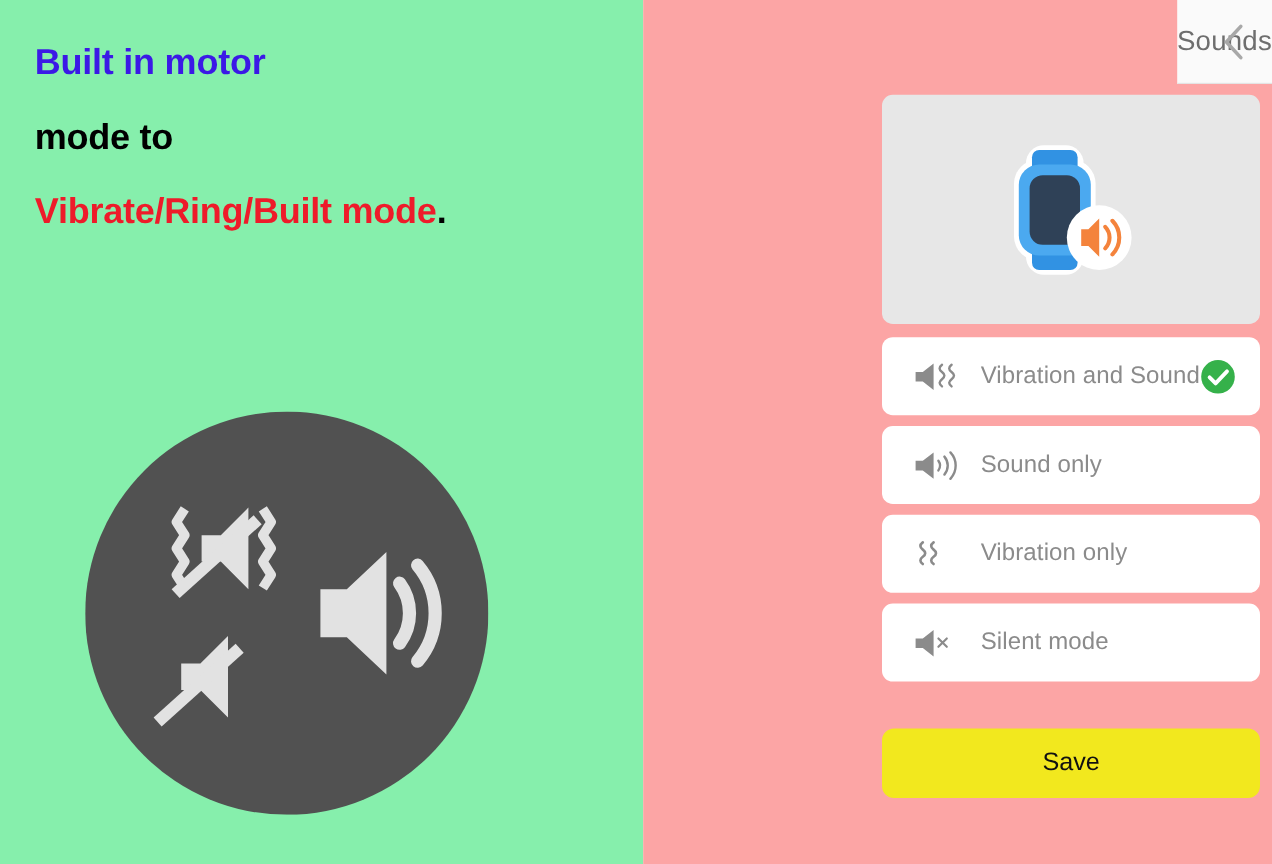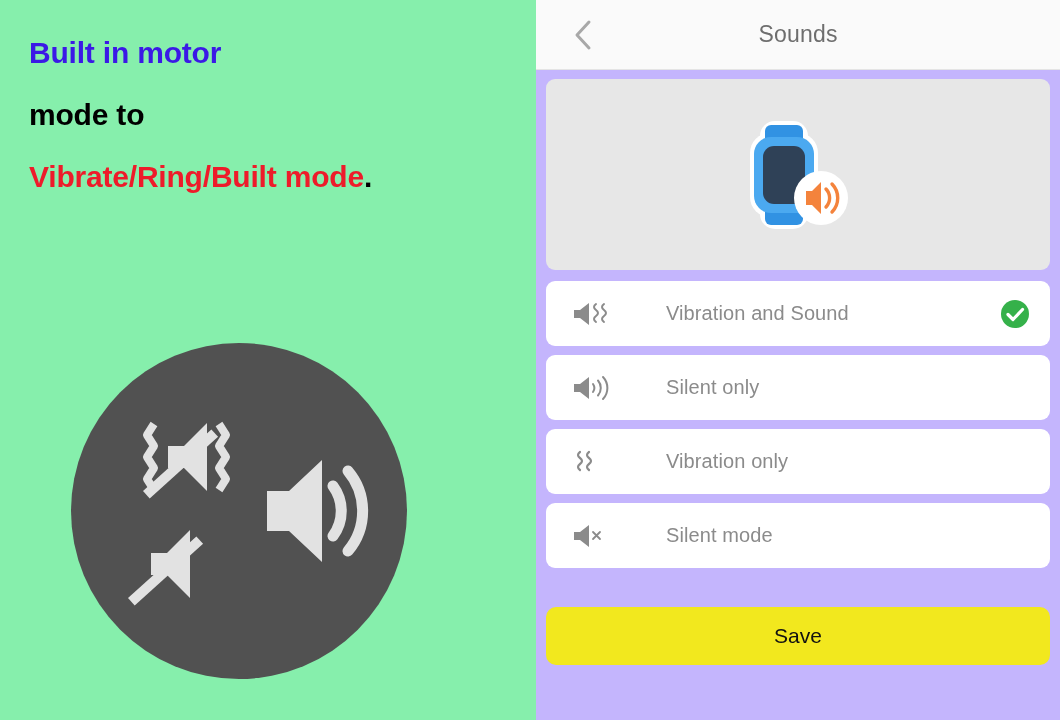--- a/index.html
+++ b/index.html
@@ -55,23 +55,24 @@
     height: 336px;
   }
   .mode-badge-wrap svg { display: block; }
 
   
   .phone {
     position: relative;
     width: 524px;
     height: 720px;
     flex: 0 0 524px;
-    background: #c4b5fd;
+    background: #fca5a5;
     display: flex;
     flex-direction: column;
+    align-items: flex-end;
   }
   .phone-header {
     position: relative;
     height: 69px;
     flex: 0 0 69px;
     background: #fafafa;
     border-bottom: 1px solid #e4e4e4;
     display: flex;
     align-items: center;
     justify-content: center;
@@ -121,21 +122,20 @@
   }
   .option-row {
     background: #ffffff;
     border-radius: 9px;
     height: 65px;
     display: flex;
     align-items: center;
     padding: 0 20px 0 26px;
     box-sizing: border-box;
     cursor: pointer;
-    gap: 38px;
   }
   .option-icon {
     width: 46px;
     flex: 0 0 46px;
     display: flex;
     align-items: center;
     justify-content: flex-start;
   }
   .option-icon svg { display: block; }
   .option-label {
@@ -272,21 +272,21 @@
 
         <div class="option-row">
           <span class="option-icon">
             <svg width="40" height="26" viewBox="0 0 40 26">
               <path d="M2 9 L8 9 L17 2 L17 24 L8 17 L2 17 Z" fill="#8b8b8b"></path>
               <path d="M21 9 A7 7 0 0 1 21 17" fill="none" stroke="#8b8b8b" stroke-width="2" stroke-linecap="round"></path>
               <path d="M26 5.5 A11.5 11.5 0 0 1 26 20.5" fill="none" stroke="#8b8b8b" stroke-width="2" stroke-linecap="round"></path>
               <path d="M31 2 A16 16 0 0 1 31 24" fill="none" stroke="#8b8b8b" stroke-width="2" stroke-linecap="round"></path>
             </svg>
           </span>
-          <span class="option-label">Silent only</span>
+          <span class="option-label">Sound only</span>
           <span class="option-check hidden">
             <svg width="30" height="30" viewBox="0 0 30 30">
               <circle cx="15" cy="15" r="14" fill="#35b14a"></circle>
               <path d="M8 15.5 L13 20.5 L22.5 10.5" fill="none" stroke="#ffffff" stroke-width="3.2" stroke-linecap="round" stroke-linejoin="round"></path>
             </svg>
           </span>
         </div>
 
         <div class="option-row">
           <span class="option-icon">

